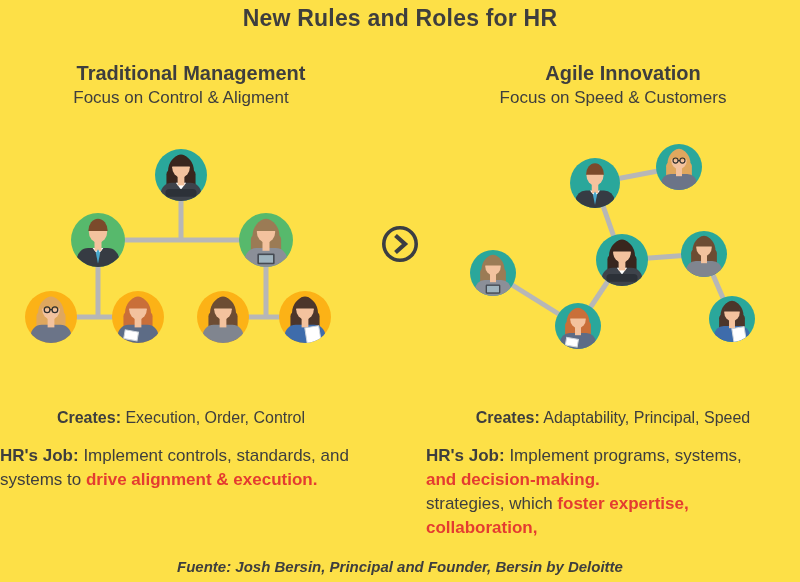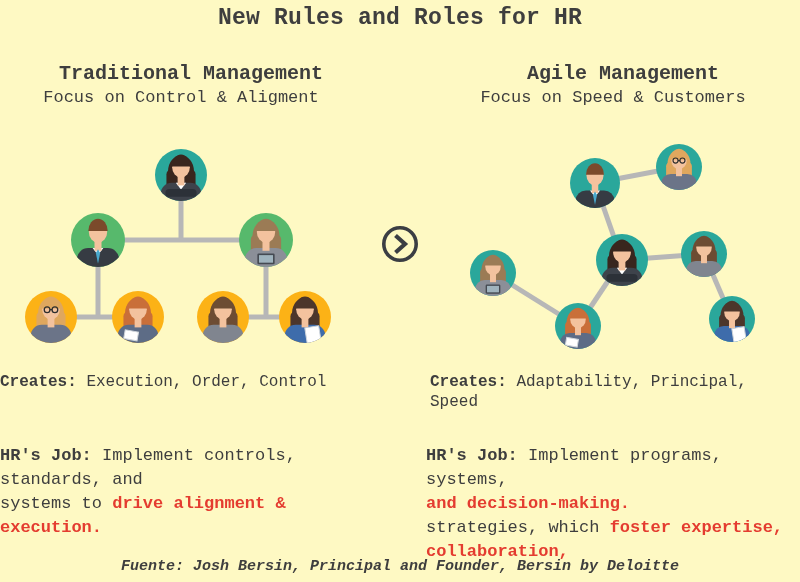--- a/index.html
+++ b/index.html
@@ -1,29 +1,29 @@
 <!DOCTYPE html>
 <html><head>
 <meta charset="utf-8">
 <style>
   html,body{margin:0;padding:0;background:#ffffff;}
-  .canvas{position:relative;width:800px;height:582px;background:#fef9c3;overflow:hidden;
-          font-family:Liberation Mono, monospace;color:#3e3e3e;}
+  .canvas{position:relative;width:800px;height:582px;background:#fde047;overflow:hidden;
+          font-family:Liberation Sans, sans-serif;color:#3e3e3e;}
   .title{position:absolute;top:5px;left:0;width:100%;text-align:center;
          font-size:23px;font-weight:bold;letter-spacing:0.2px;}
   .col-head{position:absolute;top:62px;text-align:center;}
   .col-head.left{left:0;width:362px;}
   .col-head.right{left:430px;width:366px;}
   .col-head .h{font-size:20px;font-weight:bold;margin:0;padding-left:20px;}
   .col-head .sub{font-size:17px;font-weight:normal;margin-top:3px;}
   .diagram{position:absolute;top:130px;}
   .diagram.left{left:0;}
   .diagram.right{left:440px;}
   .arrow{position:absolute;left:380px;top:224px;width:40px;height:40px;}
-  .creates{position:absolute;top:372px;font-size:16px;line-height:20px;}
+  .creates{position:absolute;top:408px;text-align:center;font-size:16px;line-height:20px;}
   .creates.left{left:0;width:362px;}
   .creates.right{left:430px;width:366px;}
   .hrjob{position:absolute;top:444px;text-align:left;font-size:17px;line-height:24px;}
   .hrjob.left{left:0;width:362px;}
   .hrjob.right{left:426px;width:374px;}
   .footer{position:absolute;top:558px;left:0;width:100%;text-align:center;
           font-size:15px;font-weight:bold;font-style:italic;}
   .seg-bold{font-weight:bold;}
   .seg-normal{font-weight:normal;}
   .seg-red{font-weight:bold;color:#e43c30;}
@@ -34,21 +34,21 @@
 <div class="canvas">
 
   <div class="title">New Rules and Roles for HR</div>
 
   <div class="col-head left">
     <div class="h">Traditional Management</div>
     <div class="sub">Focus on Control &amp; Aligment</div>
   </div>
 
   <div class="col-head right">
-    <div class="h">Agile Management</div>
+    <div class="h">Agile Innovation</div>
     <div class="sub">Focus on Speed &amp; Customers</div>
   </div>
 
   <svg id="diagram-left" class="diagram left" width="362" height="230" viewBox="0 0 362 230">
       <line x1="181" y1="45" x2="181" y2="110" stroke="#b7b7b7" stroke-width="5"></line>
       <line x1="98" y1="110" x2="266" y2="110" stroke="#b7b7b7" stroke-width="5"></line>
       <line x1="98" y1="110" x2="98" y2="187" stroke="#b7b7b7" stroke-width="5"></line>
       <line x1="51" y1="187" x2="138" y2="187" stroke="#b7b7b7" stroke-width="5"></line>
       <line x1="266" y1="110" x2="266" y2="187" stroke="#b7b7b7" stroke-width="5"></line>
       <line x1="223" y1="187" x2="305" y2="187" stroke="#b7b7b7" stroke-width="5"></line>

